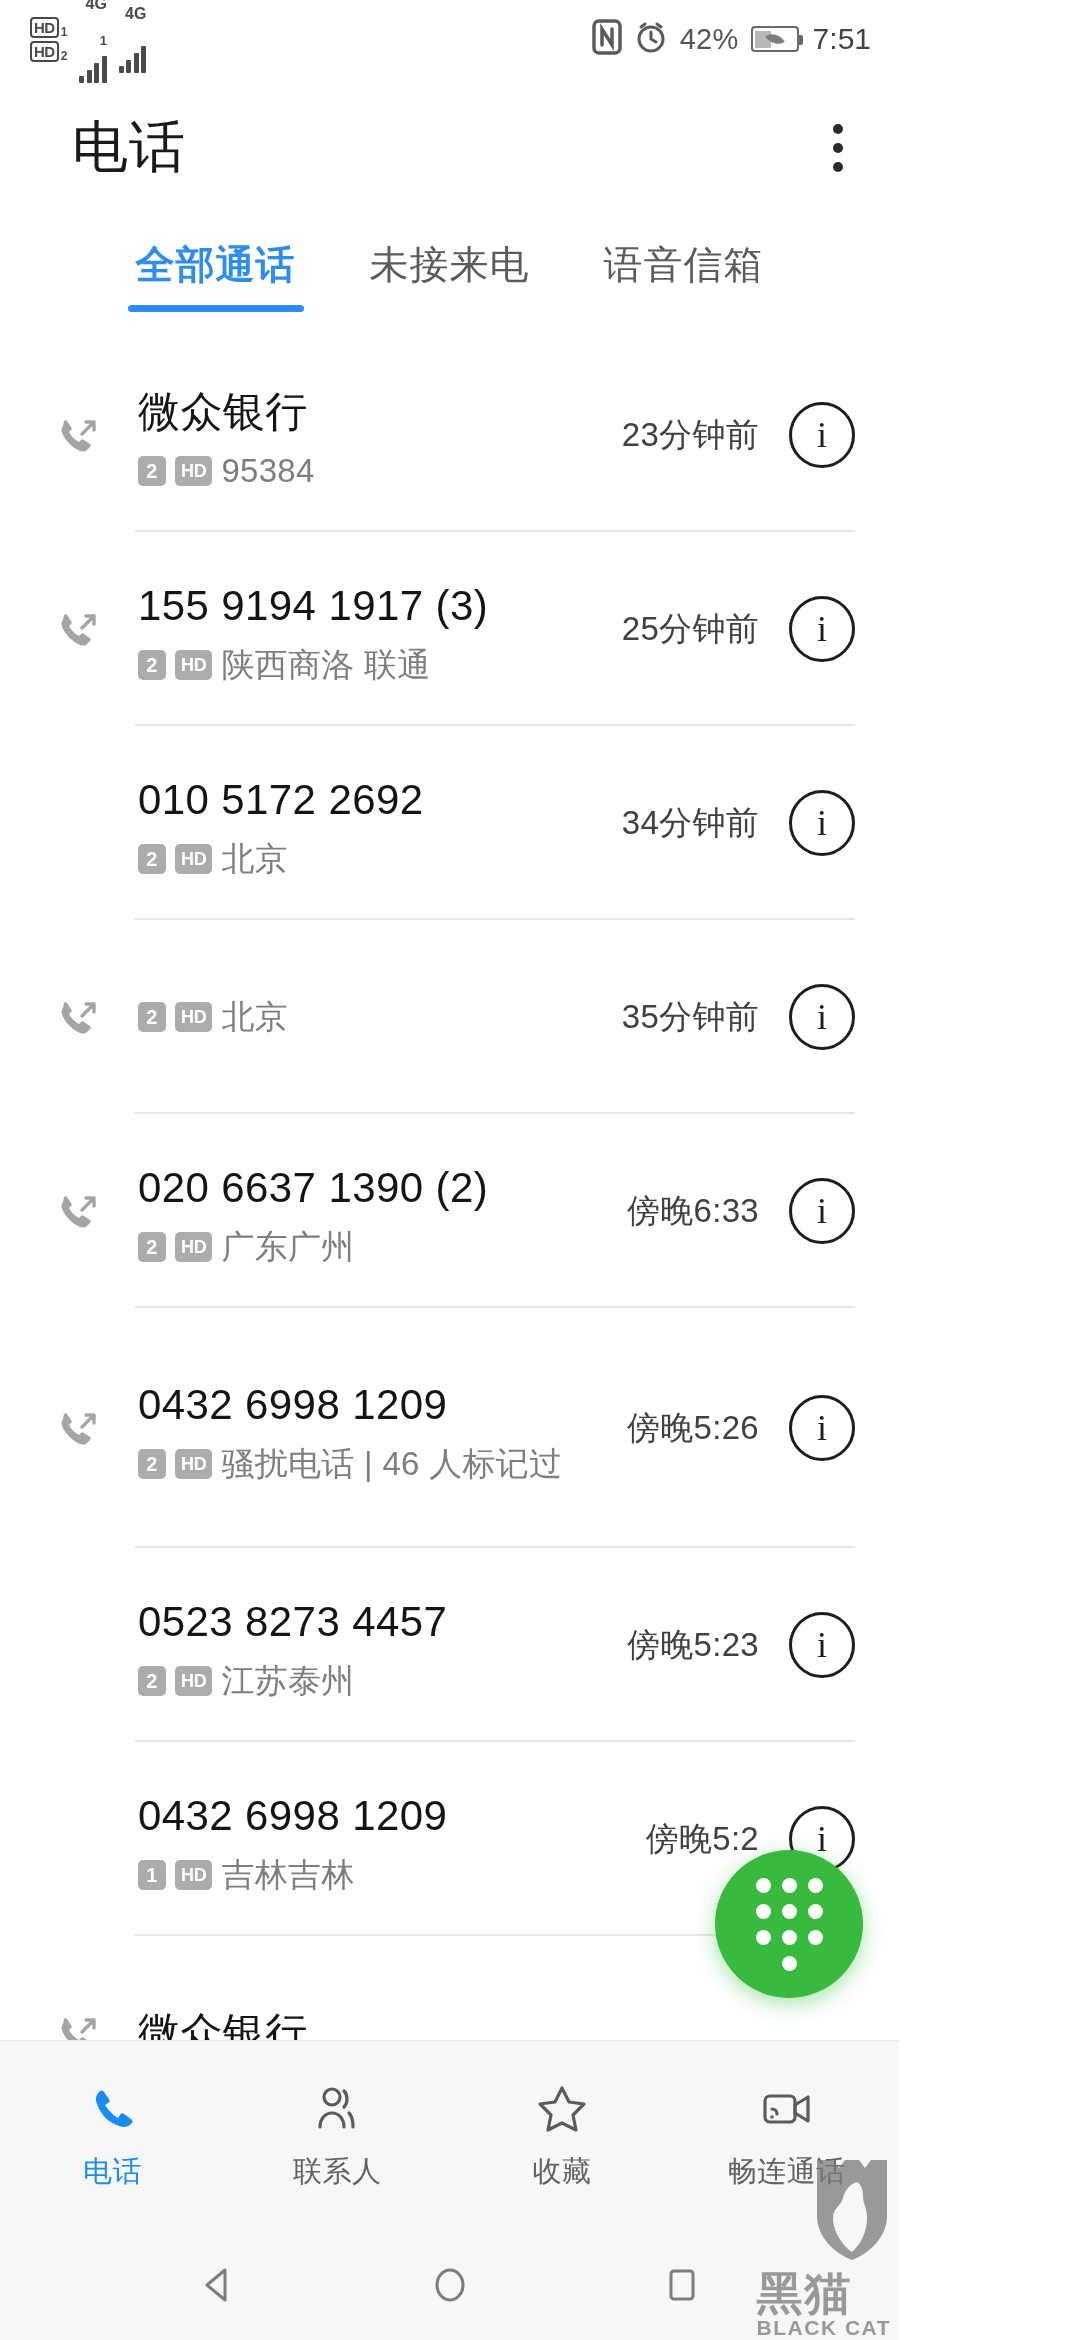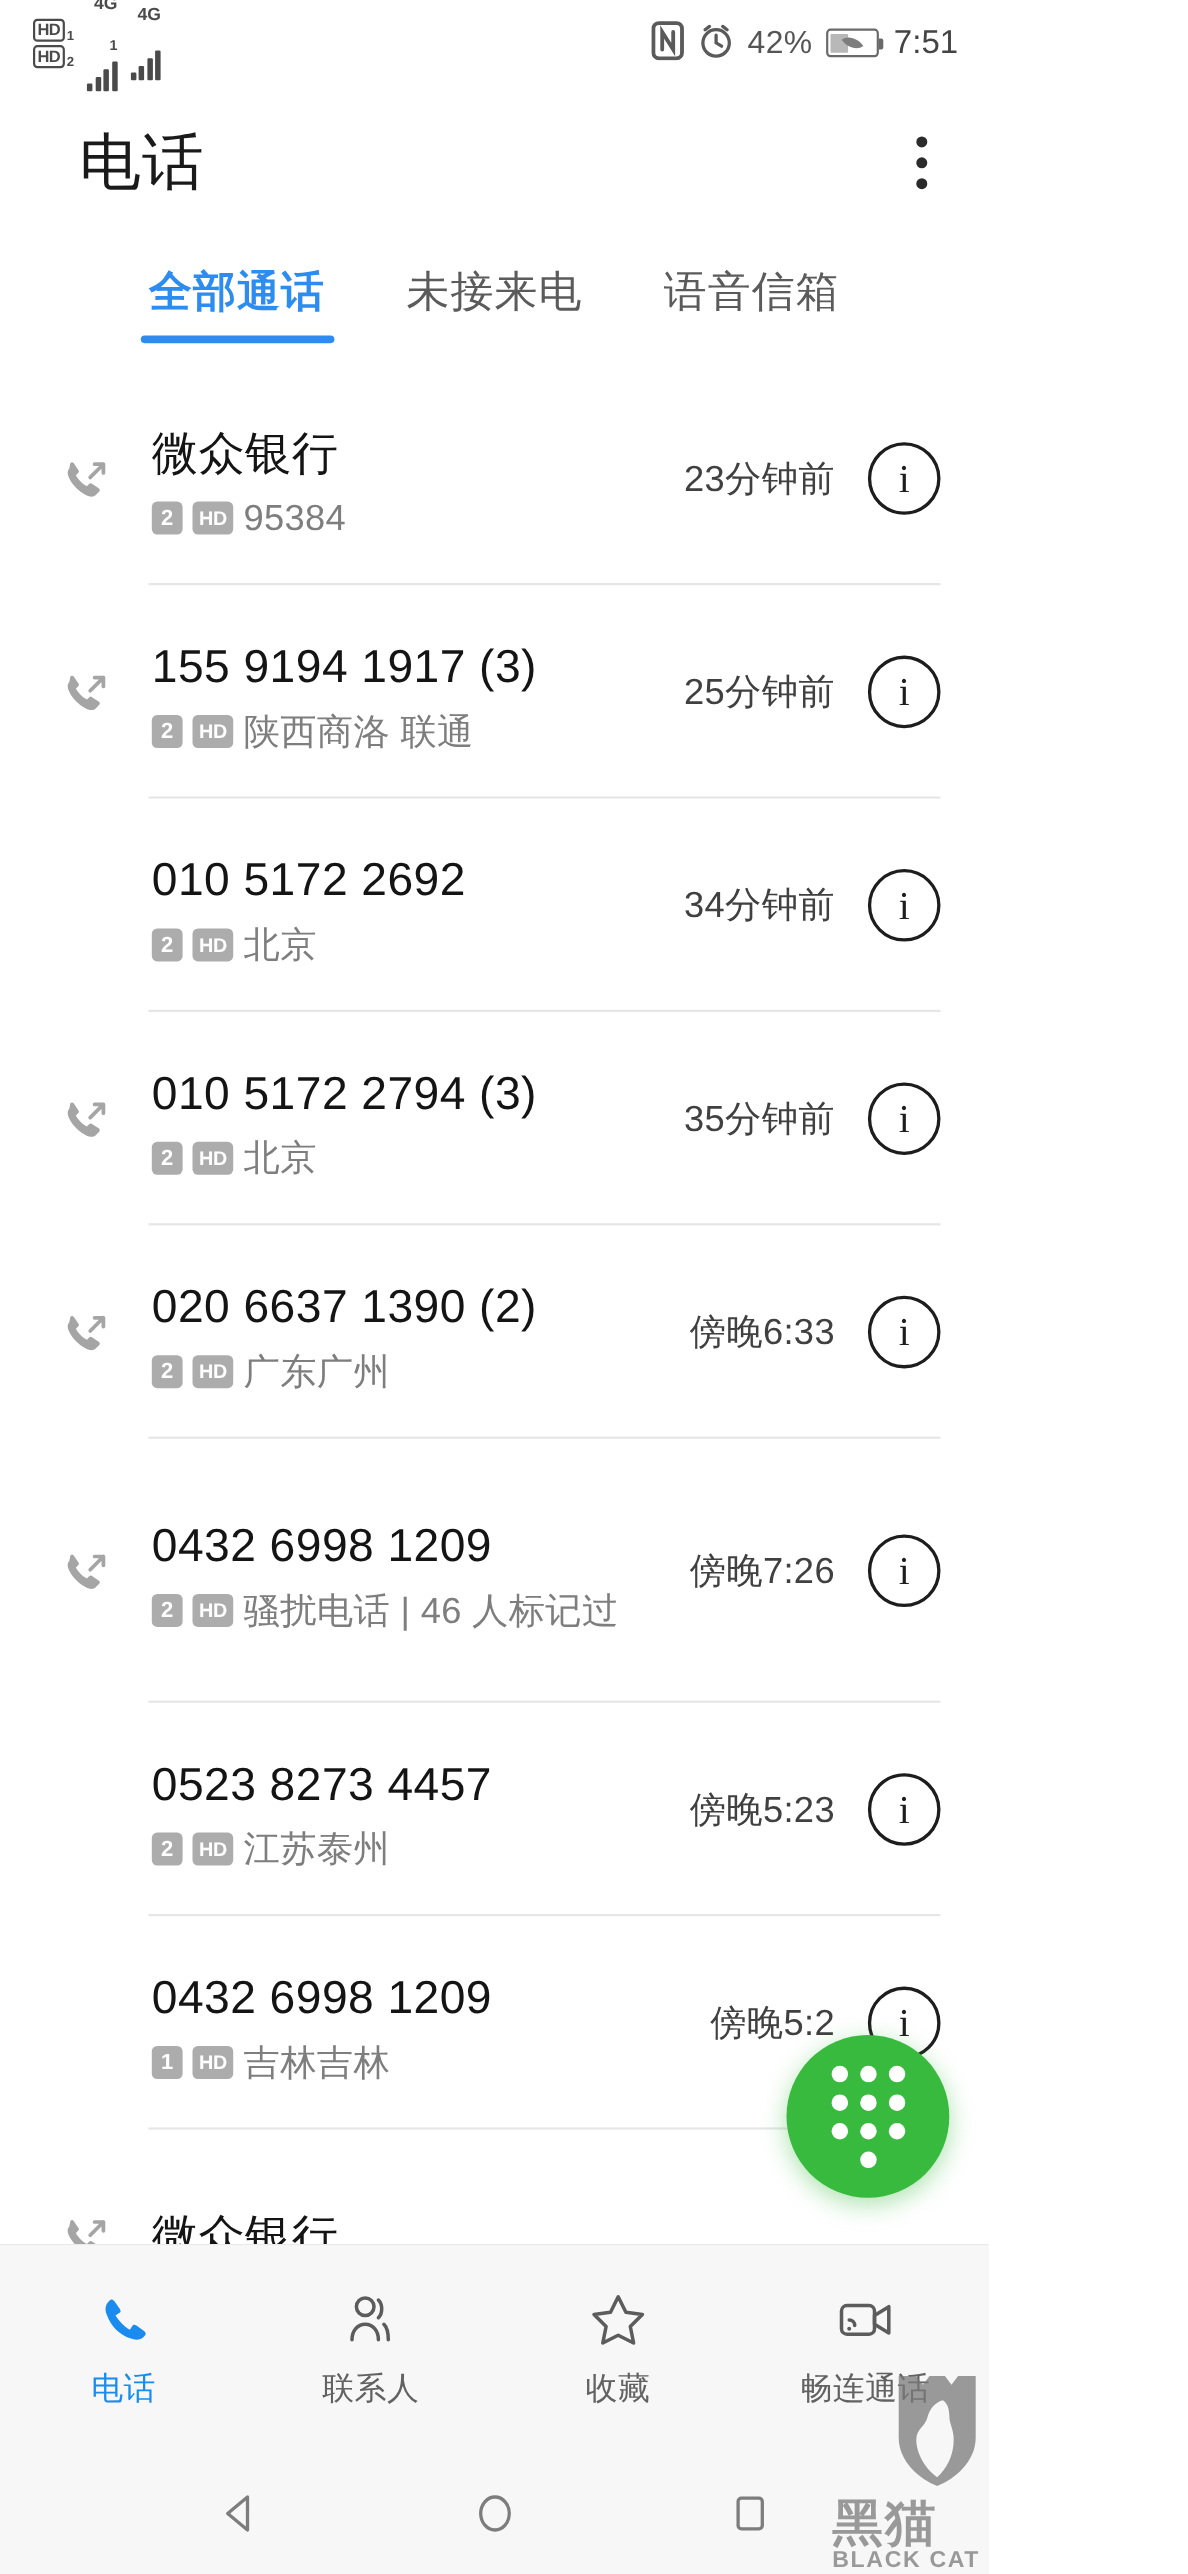--- a/index.html
+++ b/index.html
@@ -329,21 +329,20 @@
     <div class="call-row">
       <div class="call-icon">
         <svg width="52" height="52" viewBox="0 0 52 52">
             <g fill="#a5a5a5">
               <path d="M11 14c-2 2-2 5 0 9 3 6 9 12 15 15 4 2 7 2 9 0l3-3c1-1 1-2 0-3l-6-4c-1-1-2-1-3 0l-2 2c-4-2-8-6-10-10l2-2c1-1 1-2 0-3l-4-6c-1-1-2-1-3 0z"></path>
               <path d="M30 22 L42 10 M34 10 L42 10 L42 18" fill="none" stroke="#a5a5a5" stroke-width="3.4" stroke-linecap="round" stroke-linejoin="round"></path>
             </g>
           </svg>
       </div>
       <div class="call-main">
-        <div class="call-name">010 5172 2794 (3)</div>
         <div class="call-sub">
           <span class="badge">2</span>
           <span class="badge hd">HD</span>
           <span class="sub-text">北京</span>
         </div>
       </div>
       <div class="call-time">35分钟前</div>
       <div class="info-btn">i</div>
       <div class="sep"></div>
     </div>
@@ -380,21 +379,21 @@
           </svg>
       </div>
       <div class="call-main">
         <div class="call-name">0432 6998 1209</div>
         <div class="call-sub">
           <span class="badge">2</span>
           <span class="badge hd">HD</span>
           <span class="sub-text wrap">骚扰电话 | 46 人标记过</span>
         </div>
       </div>
-      <div class="call-time">傍晚7:26</div>
+      <div class="call-time">傍晚5:26</div>
       <div class="info-btn">i</div>
       <div class="sep"></div>
     </div>
 
     <div class="call-row">
       <div class="call-icon blank"></div>
       <div class="call-main">
         <div class="call-name">0523 8273 4457</div>
         <div class="call-sub">
           <span class="badge">2</span>

